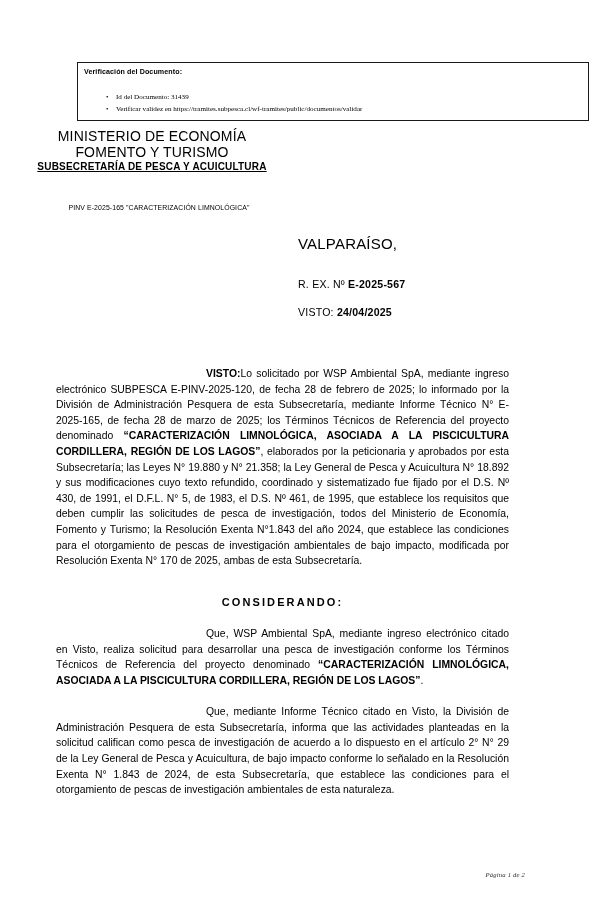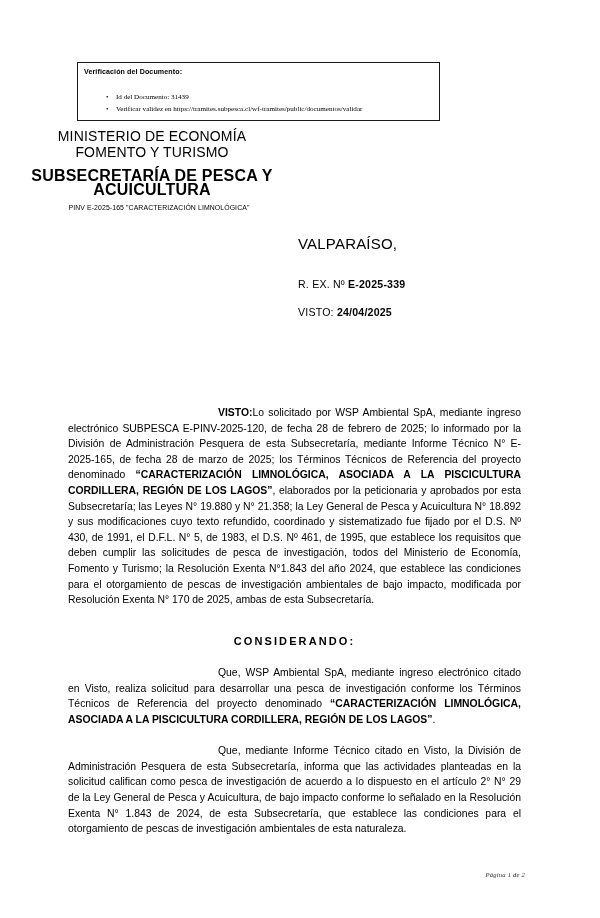--- a/index.html
+++ b/index.html
@@ -14,21 +14,21 @@
     font-family: "Liberation Sans", sans-serif;
     color: #000000;
     overflow: hidden;
   }
 
   
   .verif-box {
     position: absolute;
     left: 77px;
     top: 62px;
-    width: 363px;
+    width: 512px;
     height: 59px;
     border: 1px solid #1a1a1a;
     box-sizing: border-box;
     padding: 4px 0 0 6px;
     overflow: hidden;
   }
   .verif-title {
     font-size: 7.1px;
     font-weight: bold;
     letter-spacing: 0.1px;
@@ -62,24 +62,24 @@
     top: 129px;
     width: 276px;
     text-align: center;
   }
   .org-line {
     font-size: 14px;
     line-height: 15.5px;
     letter-spacing: 0.15px;
   }
   .org-sub {
-    margin-top: 9px;
-    font-size: 16px;
+    font-size: 10px;
     font-weight: bold;
     line-height: 13.5px;
+    text-decoration: underline;
     letter-spacing: 0.2px;
   }
   .org-code {
     margin-top: 7px;
     font-size: 6.9px;
     line-height: 10px;
     letter-spacing: 0.1px;
     white-space: nowrap;
     text-align: center;
   }
@@ -114,24 +114,23 @@
   .fecha {
     margin-top: 13px;
     font-size: 10.6px;
     line-height: 15px;
     letter-spacing: 0.2px;
   }
 
   
   .body-area {
     position: absolute;
-    left: 68px;
+    left: 56px;
     top: 366px;
     width: 453px;
-    margin-top: 39px;
   }
   .para {
     font-size: 10.4px;
     line-height: 15.6px;
     text-align: justify;
     margin: 0;
   }
   .para .lead {
     font-weight: bold;
   }
@@ -186,21 +185,21 @@
 <div class="org-header">
   <div class="org-line">MINISTERIO DE ECONOMÍA</div>
   <div class="org-line">FOMENTO Y TURISMO</div>
   <div class="org-sub">SUBSECRETARÍA DE PESCA Y ACUICULTURA</div>
 </div>
 <div class="org-code" style="position:absolute; left:14px; top:196px; width:290px;">PINV E-2025-165 "CARACTERIZACIÓN LIMNOLÓGICA"</div>
 
 <div class="title-block">
   <div class="place">VALPARAÍSO,</div>
   <div class="resnum">
-    <span>R. EX. Nº </span><b>E-2025-339</b>
+    <span>R. EX. Nº </span><b>E-2025-567</b>
   </div>
   <div class="fecha">
     <span>VISTO: </span><b>24/04/2025</b>
   </div>
 </div>
 
 <div class="body-area">
 
   <p class="para">
     <span class="indent-lead"></span><b class="lead">VISTO:</b><span>Lo solicitado por WSP Ambiental SpA, mediante ingreso electrónico SUBPESCA E-PINV-2025-120, de fecha 28 de febrero de 2025; lo informado por la División de Administración Pesquera de esta Subsecretaría, mediante Informe Técnico N° E-2025-165, de fecha 28 de marzo de 2025; los Términos Técnicos de Referencia del proyecto denominado </span><b>“CARACTERIZACIÓN LIMNOLÓGICA, ASOCIADA A LA PISCICULTURA CORDILLERA, REGIÓN DE LOS LAGOS”</b><span>, elaborados por la peticionaria y aprobados por esta Subsecretaría; las Leyes N° 19.880 y N° 21.358; la Ley General de Pesca y Acuicultura N° 18.892 y sus modificaciones cuyo texto refundido, coordinado y sistematizado fue fijado por el D.S. Nº 430, de 1991, el D.F.L. N° 5, de 1983, el D.S. Nº 461, de 1995, que establece los requisitos que deben cumplir las solicitudes de pesca de investigación, todos del Ministerio de Economía, Fomento y Turismo; la Resolución Exenta N°1.843 del año 2024, que establece las condiciones para el otorgamiento de pescas de investigación ambientales de bajo impacto, modificada por Resolución Exenta N° 170 de 2025, ambas de esta Subsecretaría.</span>

